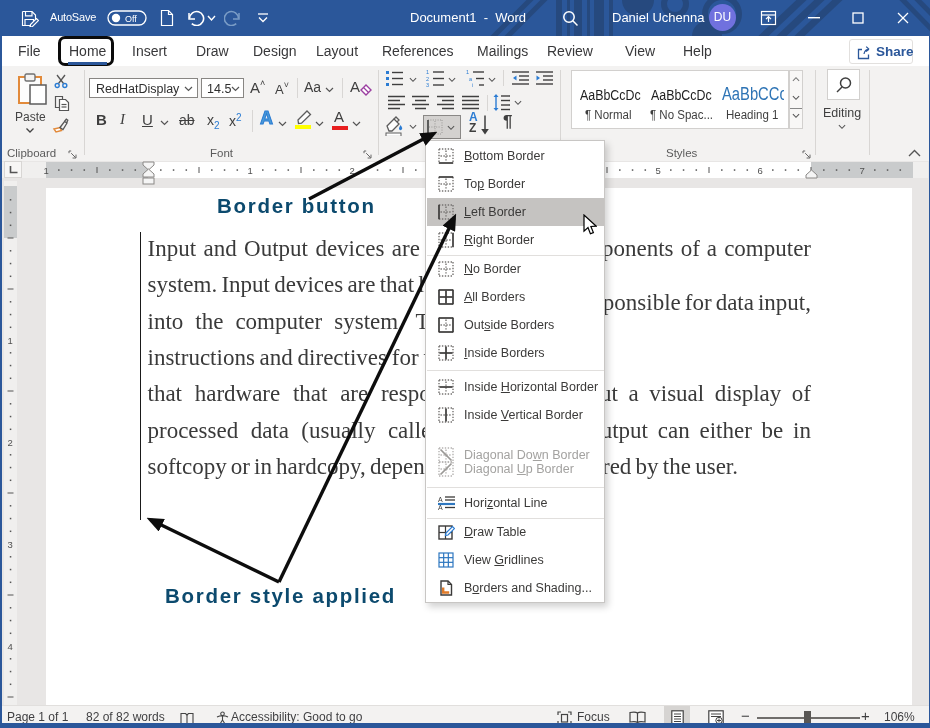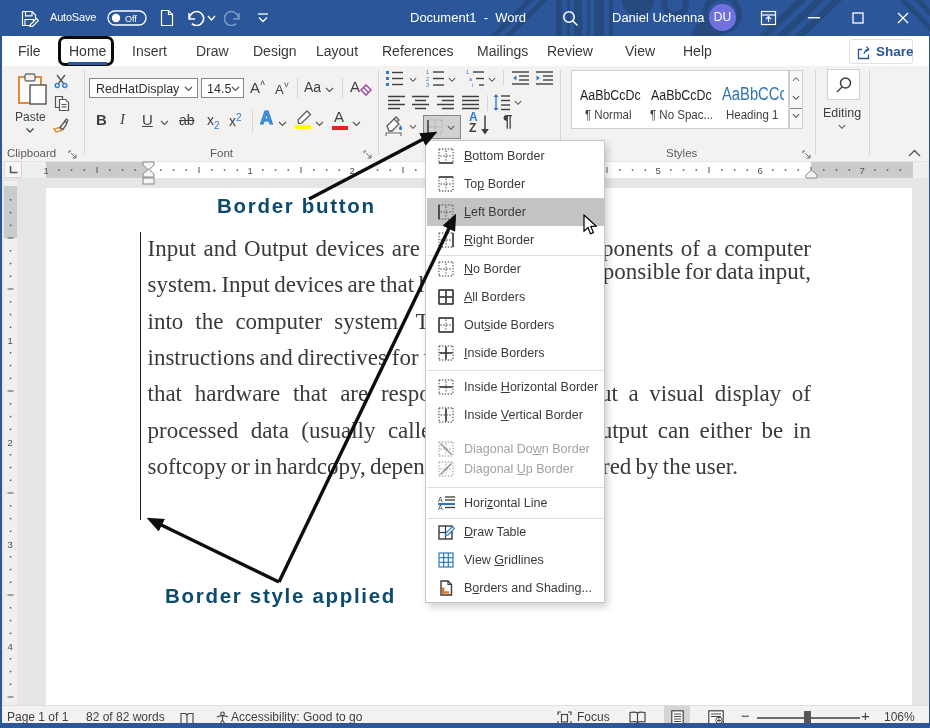--- a/index.html
+++ b/index.html
@@ -527,21 +527,21 @@
         <rect x="5.8" y="451.55" width="1.5" height="1.5" fill="#555"></rect>
         <text x="3.5" y="468.5" font-size="9.5" fill="#4f4f4f" font-family="Liberation Sans">4</text>
         <rect x="5.8" y="477.05" width="1.5" height="1.5" fill="#555"></rect>
         <rect x="5.8" y="489.8" width="1.5" height="1.5" fill="#555"></rect>
         <rect x="5.8" y="502.55" width="1.5" height="1.5" fill="#555"></rect>
         <line x1="3.5" y1="516.0" x2="9.5" y2="516.0" stroke="#555" stroke-width="1"></line>
       </svg>
 <div class="docline" style="top:74.1px;width:auto;word-spacing:1.67px;">Input and Output devices are the</div>
 <div class="docline" style="top:74.1px;left:auto;right:119px;width:auto;word-spacing:1.32px;">ponents of a computer</div>
 <div class="docline" style="top:110.4px;width:auto;word-spacing:-1.5px;">system. Input devices are that hardware</div>
-<div class="docline" style="top:97px;left:auto;right:119px;width:auto;word-spacing:-1.72px;">ponsible for data input,</div>
+<div class="docline" style="top:128px;left:auto;right:119px;width:auto;word-spacing:-1.72px;">ponsible for data input,</div>
 <div class="docline" style="top:146.7px;width:auto;word-spacing:6.25px;">into the computer system. They</div>
 <div class="docline" style="top:183.0px;width:auto;word-spacing:-0.97px;">instructions and directives for the</div>
 <div class="docline" style="top:219.3px;width:auto;word-spacing:6.95px;">that hardware that are responsible</div>
 <div class="docline" style="top:219.3px;left:auto;right:119px;width:auto;word-spacing:4.84px;">ut a visual display of</div>
 <div class="docline" style="top:255.6px;width:auto;word-spacing:6.69px;">processed data (usually called</div>
 <div class="docline" style="top:255.6px;left:auto;right:119px;width:auto;word-spacing:4.04px;">utput can either be in</div>
 <div class="docline" style="top:291.9px;width:auto;word-spacing:-1.67px;">softcopy or in hardcopy, depend</div>
 <div class="docline" style="top:291.9px;left:602px;width:auto;word-spacing:-1.51px;">red by the user.</div>
 <div class="abs" style="left:139.5px;top:71px;width:1.7px;height:288px;background:#1a1a1a;"></div>
 </div>
@@ -687,21 +687,21 @@
               <line x1="1" y1="1" x2="1" y2="15"></line>
               <line x1="15" y1="1" x2="15" y2="15"></line>
               <line x1="2.5" y1="8" x2="13.5" y2="8"></line>
             </g>
             <g stroke="#3b3a39" stroke-width="1.7">
               <line x1="8" y1="1.5" x2="8" y2="14.5"></line>
             </g>
           </svg></div>
         <div class="lab">Inside <span style="text-decoration:underline">V</span>ertical Border</div>
       </div>
-<div class="mi dis" style="top:294px;">
+<div class="mi dis" style="top:300px;">
 <div class="ic"><svg width="16" height="16" viewBox="0 0 16 16">
             <g stroke="#b5b3b1" stroke-width="1.4" stroke-dasharray="1.4,1.5">
               <line x1="1" y1="1" x2="15" y2="1"></line>
               <line x1="1" y1="15" x2="15" y2="15"></line>
               <line x1="1" y1="1" x2="1" y2="15"></line>
               <line x1="15" y1="1" x2="15" y2="15"></line>
               <line x1="2.5" y1="8" x2="13.5" y2="8"></line>
               <line x1="8" y1="2.5" x2="8" y2="13.5"></line>
             </g>
             <g stroke="#9a9896" stroke-width="1.7"></g>

